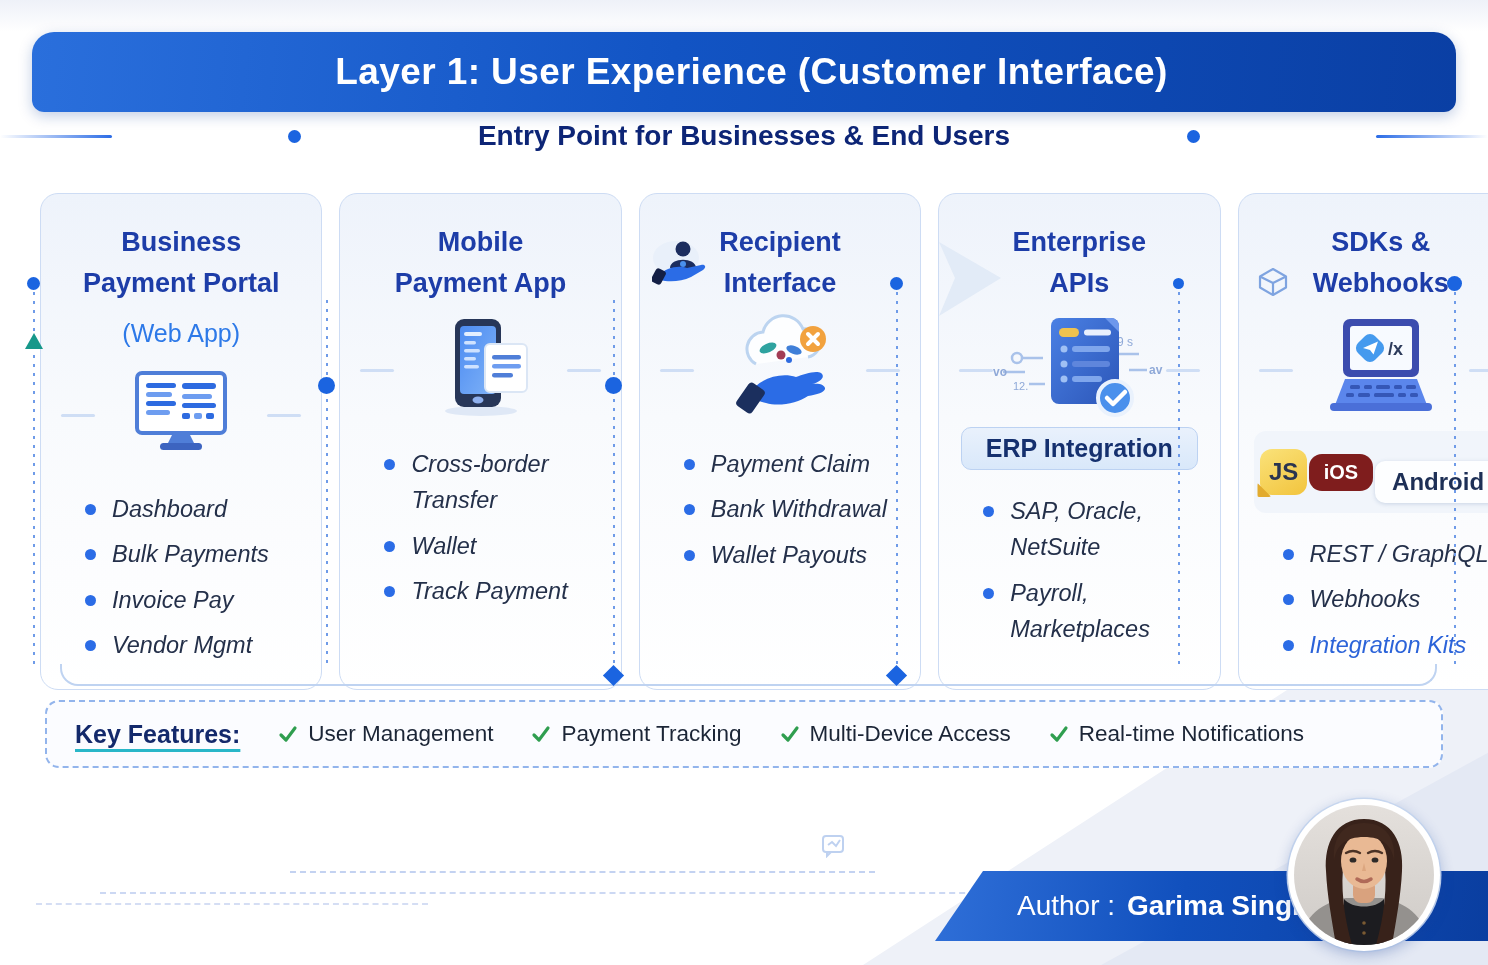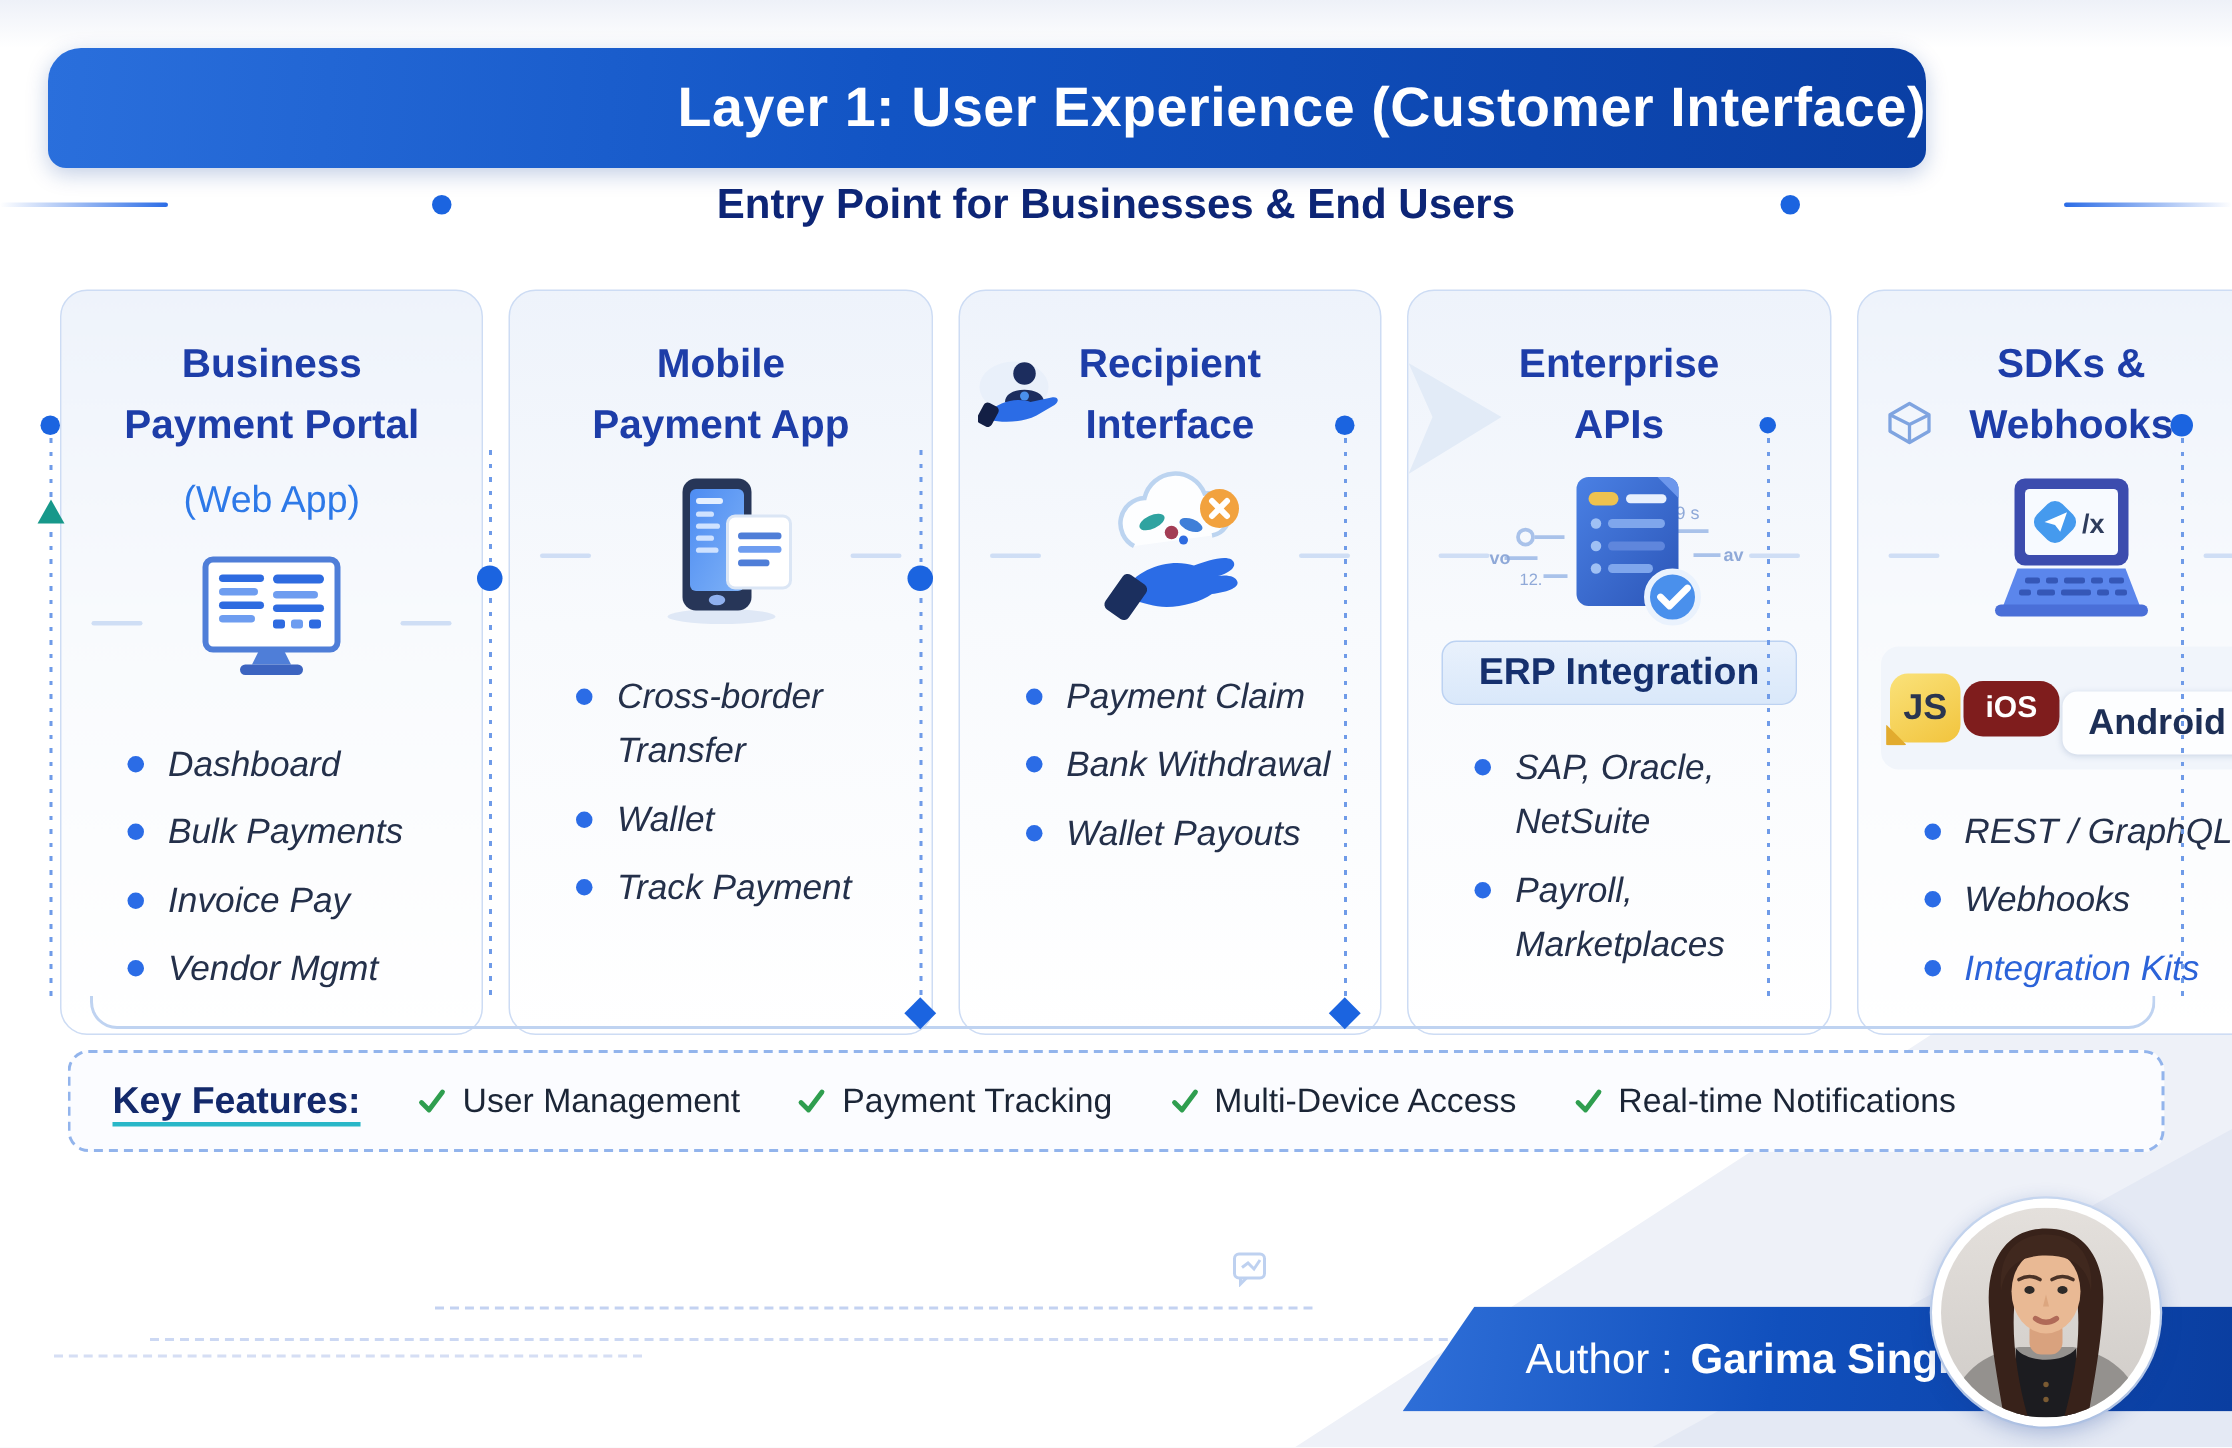--- a/index.html
+++ b/index.html
@@ -13,24 +13,24 @@
     background:linear-gradient(#eef1f8, #ffffff); }
   .corner-tri-1 { position:absolute; inset:0;
     clip-path:polygon(100% 58%, 100% 100%, 58% 100%);
     background:#eef1f8; }
   .corner-tri-2 { position:absolute; inset:0;
     clip-path:polygon(100% 78%, 100% 100%, 74% 100%);
     background:#e4e9f4; }
 
   
   .banner {
-    position:absolute; left:32px; top:32px; width:1252px; height:80px;
+    position:absolute; left:32px; top:32px; width:1424px; height:80px;
     border-radius:22px 22px 12px 12px;
     background:linear-gradient(95deg, #2a6fdc 0%, #1254c4 45%, #0a3fa4 100%);
-    display:flex; align-items:center; justify-content:flex-end;
+    display:flex; align-items:center; justify-content:center;
     color:#ffffff; font-size:37px; font-weight:700; letter-spacing:.4px;
     box-shadow:0 4px 14px rgba(12,60,150,.25);
     padding-left:15px;
   }
 
   
   .entry-row {
     position:absolute; left:0; top:118px; width:100%; height:36px;
     display:flex; align-items:center; justify-content:space-between; gap:24px;
   }

